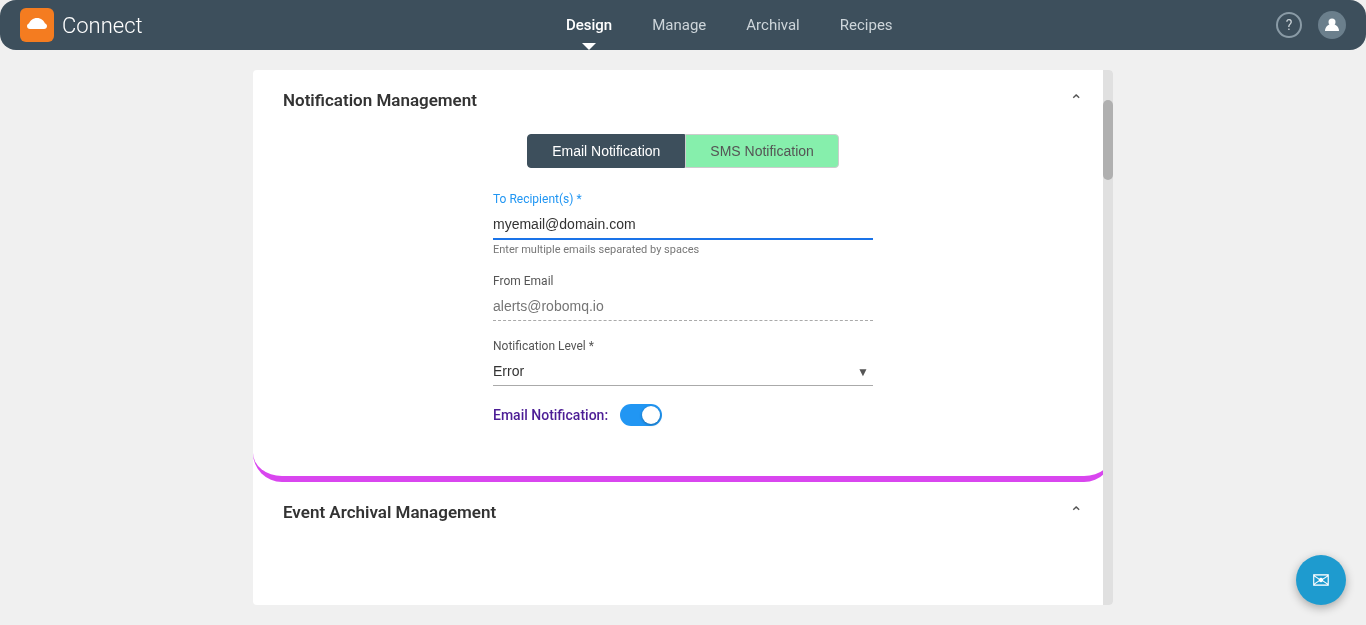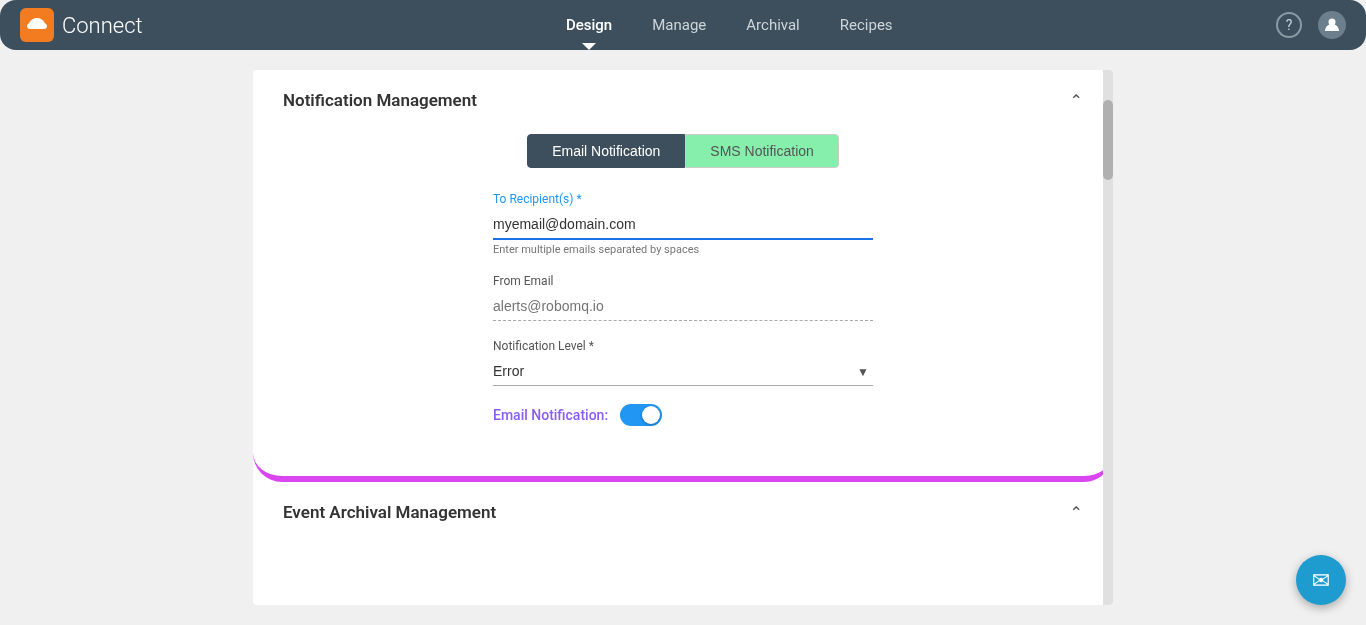--- a/index.html
+++ b/index.html
@@ -229,21 +229,21 @@
 
     
     .toggle-row {
       display: flex;
       align-items: center;
       gap: 12px;
       margin-bottom: 20px;
     }
     .toggle-label {
       font-size: 14px;
-      color: #8b5cf6;
+      color: #4c1d95;
       font-weight: 500;
     }
     .toggle-switch {
       width: 42px;
       height: 22px;
       background: #2196f3;
       border-radius: 11px;
       position: relative;
       cursor: pointer;
     }

